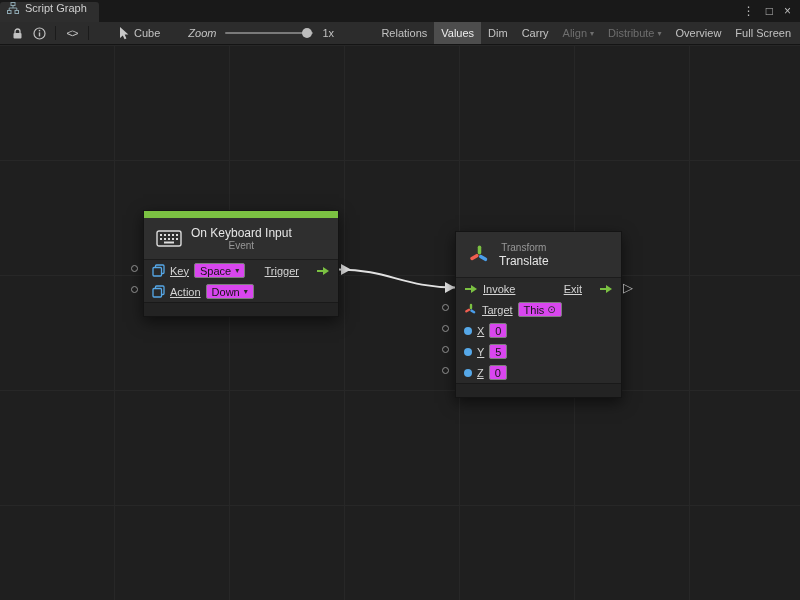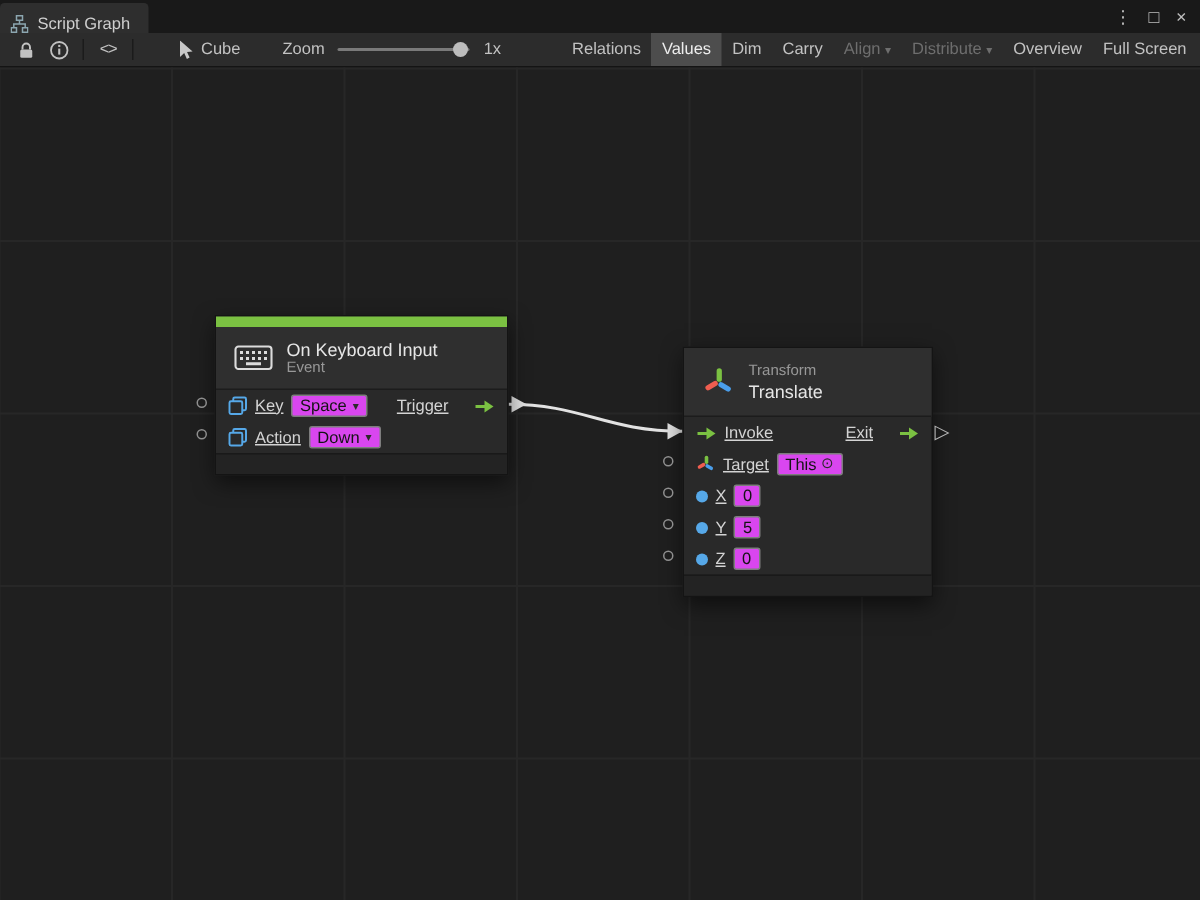--- a/index.html
+++ b/index.html
@@ -4,39 +4,39 @@
 <style>
   * { margin:0; padding:0; box-sizing:border-box; }
   html,body { width:800px; height:600px; overflow:hidden; background:#1f1f1f;
     font-family:"Liberation Sans","DejaVu Sans",sans-serif; }
   body { position:relative; }
 
   
   .titlebar { position:absolute; top:0; left:0; width:800px; height:22px;
     background:#191919; display:flex; align-items:flex-end; }
   .tab { height:20px; background:#2e2e2e; border-radius:3px 3px 0 0;
-    display:flex; align-items:flex-end; gap:6px; padding:0 12px 0 7px;
+    display:flex; align-items:flex-start; gap:6px; padding:0 12px 0 7px;
     color:#cfcfcf; font-size:11px; }
   .win-controls { margin-left:auto; display:flex; align-items:center; gap:11px;
     padding-right:9px; height:22px; color:#bdbdbd; font-size:12px; }
 
   
   .toolbar { position:absolute; top:22px; left:0; width:800px; height:23px;
     background:#2c2c2c; border-bottom:1px solid #141414; display:flex;
     align-items:center; font-size:11px; color:#c2c2c2; padding-left:6px; }
   .ticon { display:flex; align-items:center; justify-content:center;
     width:22px; height:22px; }
   .tsep { width:1px; height:14px; background:#1b1b1b; margin:0 5px; }
   .tbtn { height:22px; display:flex; align-items:center; padding:0 7px;
     color:#c2c2c2; white-space:nowrap; }
   .tbtn.active { background:#4d4d4d; color:#ededed; }
   .tbtn.disabled { color:#6e6e6e; }
   .dd { font-size:8px; margin-left:3px; }
   .code-icon-label { font-size:11px; letter-spacing:-1px; color:#c2c2c2; }
-  .zoom-label { margin-left:28px; }
+  .zoom-label { margin-left:28px;font-style:italic; }
   .slider-track { width:88px; height:2px; background:#7a7a7a; border-radius:1px;
     position:relative; margin:0 9px; }
   .slider-thumb { position:absolute; right:1px; top:-4px; width:10px; height:10px;
     border-radius:50%; background:#bcbcbc; }
   .btn-group { margin-left:auto; display:flex; align-items:flex-end; padding-right:2px; }
 
   
   .canvas { position:absolute; top:45px; left:0; width:800px; height:555px;
     background-color:#1f1f1f;
     background-image:linear-gradient(#272727 1px,transparent 1px),
@@ -45,21 +45,21 @@
 
   .wire-layer { position:absolute; top:0; left:0; pointer-events:none; }
 
   
   .node { position:absolute; background:#292929; border:1px solid #141414;
     box-shadow:0 5px 14px rgba(0,0,0,.55); }
   .node1 { left:143px; top:165px; width:196px; }
   .node2 { left:455px; top:186px; width:167px; }
   .node-accent { height:7px; background:#7bc142; }
   .node-header { background:#2f2f2f; display:flex; align-items:center; gap:9px;
-    padding:0 12px; border-bottom:1px solid #1c1c1c; }
+    padding:0 12px; border-bottom:1px solid #1c1c1c;text-align:center; }
   .node1 .node-header { height:42px; }
   .node2 .node-header { height:46px; }
   .node-titles { display:flex; flex-direction:column; justify-content:center; }
   .node-title { color:#e6e6e6; font-size:12px; line-height:14px; }
   .node-sub { color:#989898; font-size:10px; line-height:12px; }
   .nrow { height:21px; display:flex; align-items:center; gap:5px; padding:0 8px; }
   .lbl { color:#d4d4d4; font-size:11px;text-decoration:underline; }
   .right { margin-left:auto; display:flex; align-items:center; gap:17px; }
   .node-footer { height:14px; background:#232323; border-top:1px solid #191919; }
 

